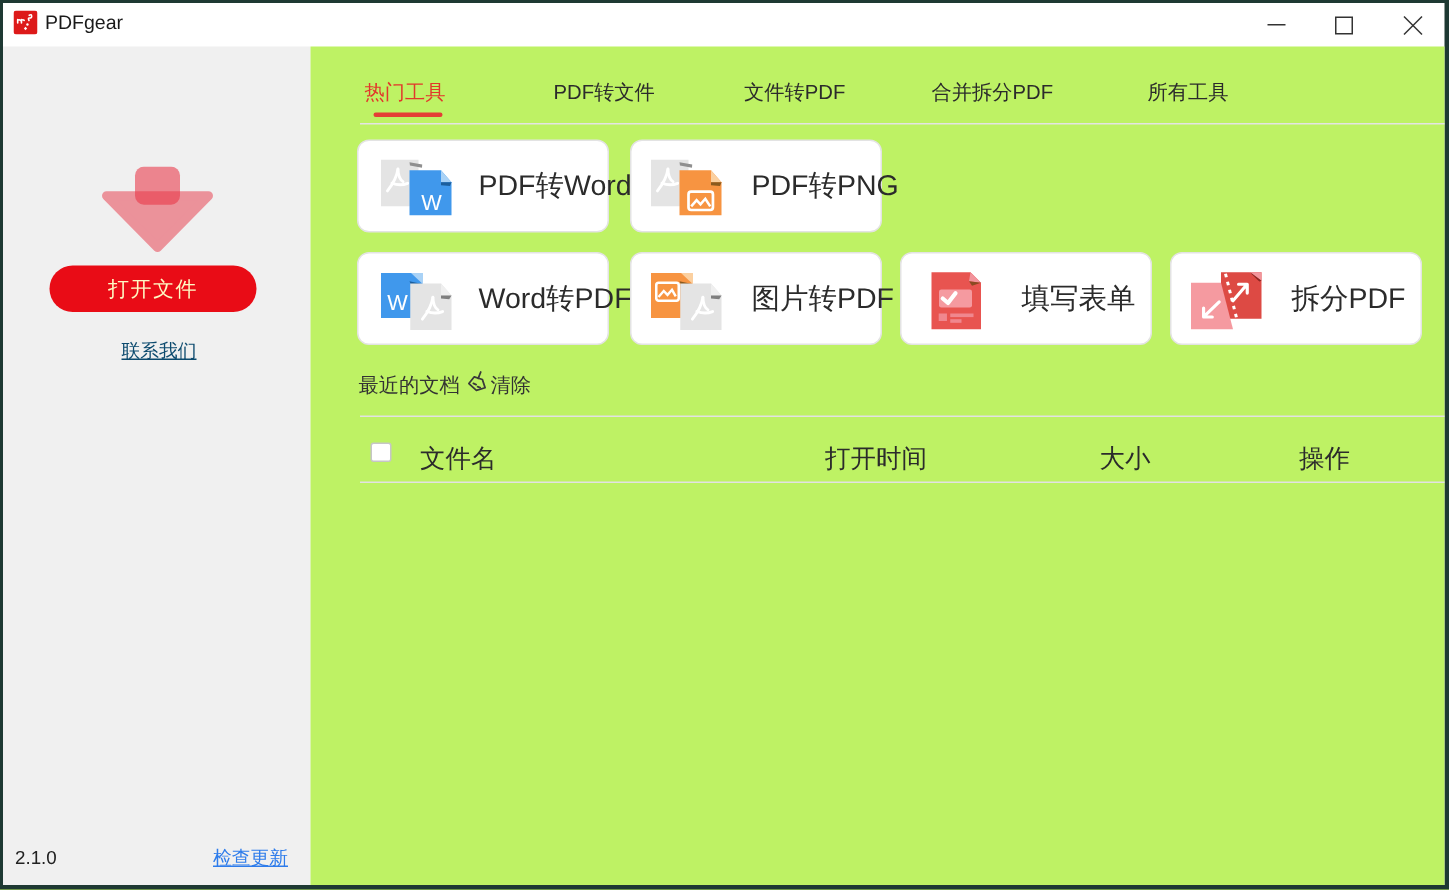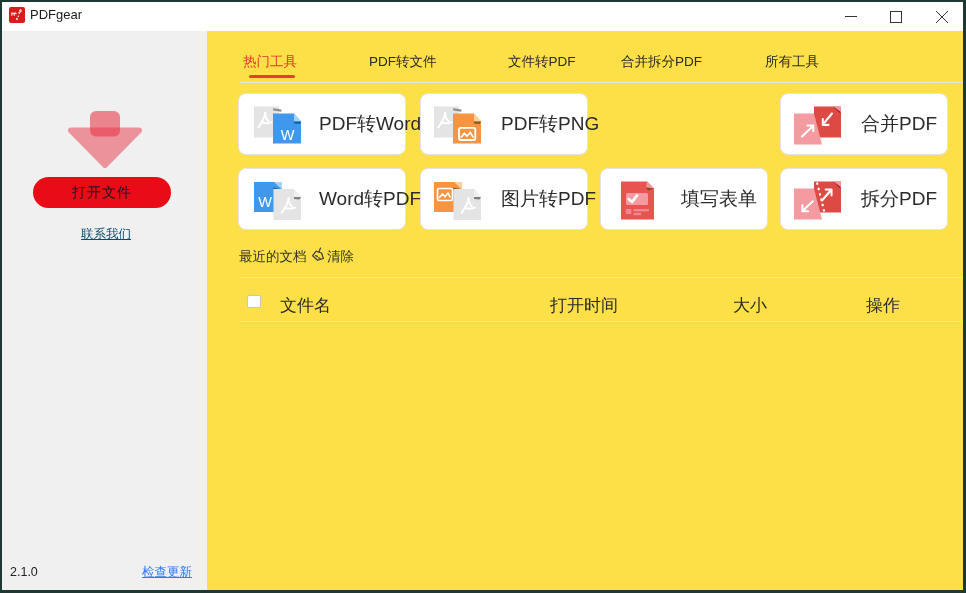--- a/index.html
+++ b/index.html
@@ -4,39 +4,39 @@
 <style>
 * { margin:0; padding:0; box-sizing:border-box; }
 html,body { width:966px; height:593px; overflow:hidden; }
 body { font-family:"Liberation Sans", sans-serif; position:relative; background:#1e3933; }
 #win { position:absolute; left:2px; top:2px; width:961px; height:588px; background:#fff; }
 #titlebar { position:absolute; left:0; top:0; width:943px; height:29px; background:#fff; }
 #logo { position:absolute; left:7px; top:5px; width:16px; height:16px; }
 #title { position:absolute; left:28px; top:5px; font-size:13px; color:#1a1a1a; }
 .winbtn { position:absolute; top:0; width:34px; height:29px; }
 #sidebar { position:absolute; left:0; top:29px; width:205px; height:559px; background:#f0f0f0; }
-#main { position:absolute; left:205px; top:29px; width:756px; height:559px; background:#fde047;padding-left:17px; }
+#main { position:absolute; left:205px; top:29px; width:756px; height:559px; background:#bef264;padding-left:17px; }
 
 .tab { position:absolute; top:22px; font-size:13.5px; color:#2b2b2b; white-space:nowrap; }
 #tabline { position:absolute; left:33px; top:51px; width:723px; height:1px; background:#e4e4e4; }
 #tabunderline { position:absolute; left:42px; top:44px; width:46px; height:3px; background:#e43f35; border-radius:2px; }
 
 .card { position:absolute; width:168px; height:62px; background:#fff; border:1px solid #e3e3e3; border-radius:8px; }
 .card .lbl { position:absolute; left:80px; top:50%; transform:translateY(-50%); font-size:19px; color:#2b2b2b; white-space:nowrap; }
 .card svg.ic { position:absolute; left:14px; top:11px; }
 
 #recent { position:absolute; left:32px; top:217px; font-size:13.5px; color:#333; }
 #clear { position:absolute; left:120px; top:217px; font-size:13.5px; color:#333; }
 #broom { position:absolute; left:104px; top:216px; }
 #hline1 { position:absolute; left:33px; top:246px; width:723px; height:1px; background:#e2e2e2; }
 #hline2 { position:absolute; left:33px; top:290px; width:723px; height:1px; background:#e2e2e2; }
 #chk { position:absolute; left:40px; top:264px; width:14px; height:13px; border:1px solid #c6c6c6; border-radius:2px; background:#fff; }
 .hcol { position:absolute; top:263px; font-size:17px; color:#2b2b2b; }
 
-#openbtn { position:absolute; left:31px; top:146px; width:138px; height:31px; background:#e90c16; border-radius:15.5px; color:#0f172a; font-size:14px; text-align:center; line-height:31px; letter-spacing:1px; }
+#openbtn { position:absolute; left:31px; top:146px; width:138px; height:31px; background:#e90c16; border-radius:15.5px; color:#fef9c3; font-size:14px; text-align:center; line-height:31px; letter-spacing:1px; }
 #contact { position:absolute; left:79px; top:195px; font-size:12.5px; color:#0c4a6e; text-decoration:underline; }
 #ver { position:absolute; left:8px; top:534px; font-size:12.5px; color:#222; }
 #update { position:absolute; left:140px; top:533px; font-size:12.5px; color:#2e7ceb; text-decoration:underline; }
 </style>
 </head>
 <body>
 <div id="win">
   <div id="titlebar">
     <svg id="logo" viewBox="0 0 16 16">
       <rect x="0" y="0" width="16" height="16" rx="2" fill="#dd1a1a"></rect>
@@ -70,21 +70,21 @@
     </svg>
     <div id="openbtn">打开文件</div>
     <div id="contact">联系我们</div>
     <div id="ver">2.1.0</div>
     <div id="update">检查更新</div>
   </div>
 
   <div id="main">
     <div class="tab" style="left:36px; color:#e2372b;">热门工具</div>
     <div class="tab" style="left:162px;">PDF转文件</div>
-    <div class="tab" style="left:289px;margin-left:12px;">文件转PDF</div>
+    <div class="tab" style="left:289px;">文件转PDF</div>
     <div class="tab" style="left:414px;">合并拆分PDF</div>
     <div class="tab" style="left:558px;">所有工具</div>
     <div id="tabunderline"></div>
     <div id="tabline"></div>
 
     <div class="card" style="left:31px; top:62px;">
       <svg class="ic" width="50" height="41" viewBox="0 0 50 41">
         <rect x="1" y="1.5" width="25" height="31" fill="#e4e4e4"></rect>
         <polygon points="20,3.2 28.5,4.6 28.3,6.8 20.3,5.4" fill="#8f8f8f"></polygon>
         <g stroke="#fff" stroke-width="1.9" fill="none" stroke-linecap="round" transform="translate(10.5,15.5)">
@@ -110,33 +110,20 @@
         </g>
         <path d="M20,8.5 L41,8.5 L48,16.5 L48,38.5 L20,38.5 Z" fill="#f79441"></path>
         <polygon points="41,8.5 48,16.5 41,16.5" fill="#fbd0a0"></polygon>
         <polygon points="41,16.5 48,16.5 47,19 41,18.5" fill="#8a5a1e"></polygon>
         <g stroke="#fff" fill="none">
           <rect x="26" y="22.8" width="16.3" height="12.2" rx="1.8" stroke-width="1.8"></rect>
           <path d="M27.8,32.6 l3.6,-4.2 2.6,2.8 3.2,-3.7 3.3,5.1" stroke-width="1.7"></path>
         </g>
       </svg>
       <div class="lbl">PDF转PNG</div>
-    </div>
-    <div class="card" style="left:573px; top:62px;">
-      <svg class="ic" style="left:12px" width="50" height="41" viewBox="0 0 50 41">
-        <rect x="21" y="1.5" width="27" height="31" fill="#dd4a44"></rect>
-        <polygon points="40,1.5 48,1.5 48,7.2" fill="#f2959c"></polygon>
-        <polygon points="40.5,1.5 48,7.2 46.5,7.7 41.5,2.9" fill="#8c2622"></polygon>
-        <polygon points="1,8.5 21,8.5 29,39.5 1,39.5" fill="#f59aa0"></polygon>
-        <g stroke="#fff" stroke-width="2.1" fill="none" stroke-linecap="round" stroke-linejoin="round">
-          <path d="M39,8.5 L29.8,19.7 M29.8,14 L29.8,19.9 L35.5,19.9"></path>
-          <path d="M9,31.5 L20.3,20.7 M20.3,26.3 L20.3,20.5 L14.5,20.5"></path>
-        </g>
-      </svg>
-      <div class="lbl">合并PDF</div>
     </div>
 
     <div class="card" style="left:31px; top:137px;">
       <svg class="ic" width="50" height="41" viewBox="0 0 50 41">
         <rect x="1" y="2" width="28" height="30" fill="#4098ec"></rect>
         <polygon points="21,2 29,9.5 29,2" fill="#a9d2f6"></polygon>
         <polygon points="20,7.5 29,9.5 21.5,11" fill="#1c5e9c"></polygon>
         <text x="12" y="26.5" font-size="14.5" fill="#fff" text-anchor="middle" font-family="Liberation Sans">W</text>
         <path d="M20.5,9 L41,9 L48,17 L48,40 L20.5,40 Z" fill="#e4e4e4"></path>
         <polygon points="41,9 48,17 41,17" fill="#efefef"></polygon>

